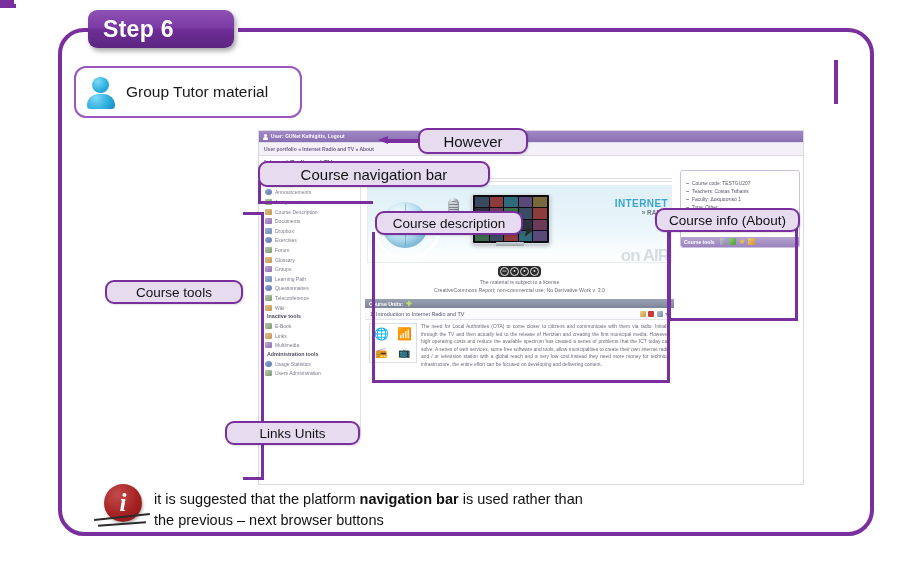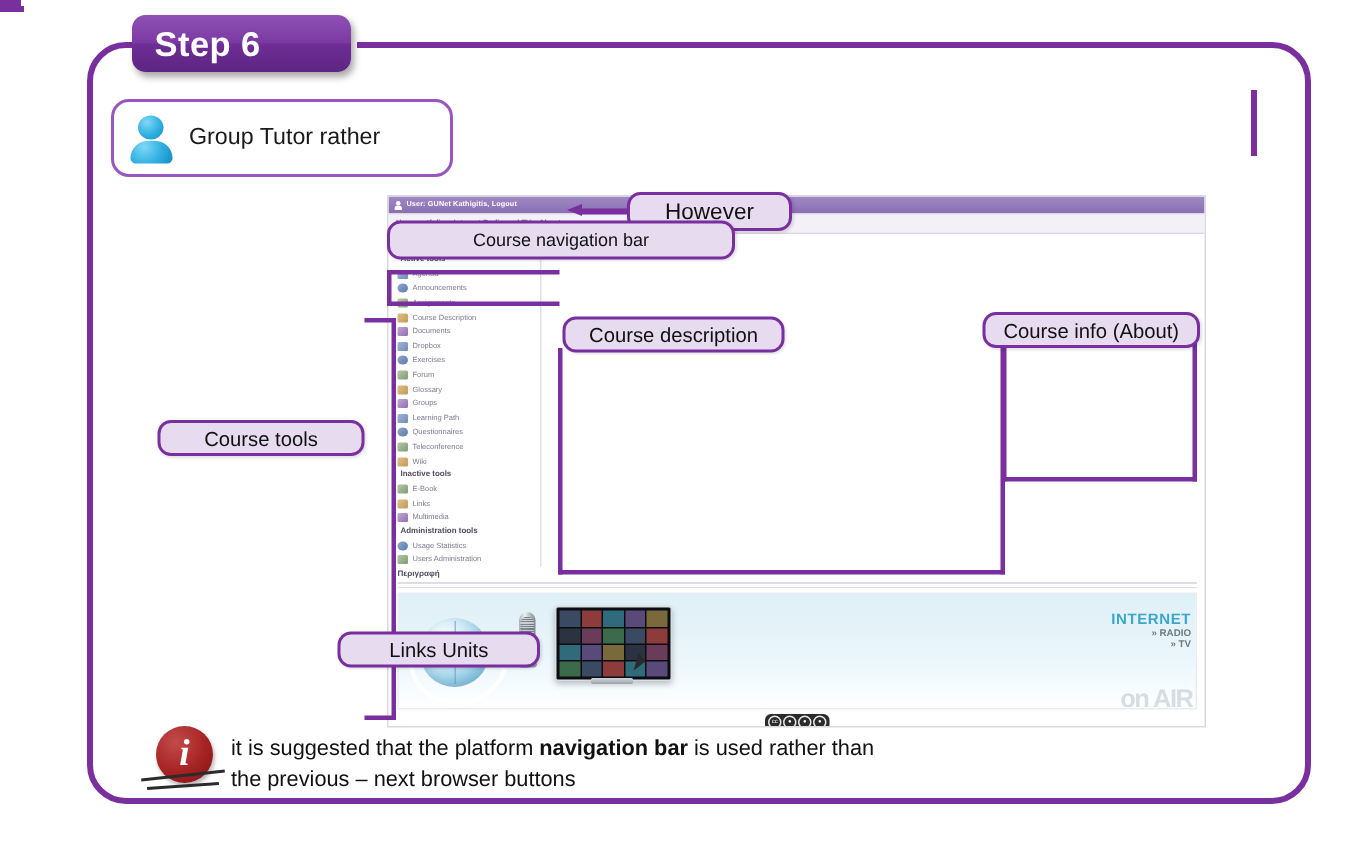--- a/index.html
+++ b/index.html
@@ -93,21 +93,21 @@
   .shot-search .mag{
     position:absolute;right:-9px;top:1px;width:7px;height:7px;color:#8a8aa0;font-size:6px;
   }
   .shot-crumb{
     height:12px;background:#f3f1f7;border-top:1px solid #ded9e9;border-bottom:1px solid #ded9e9;
     display:flex;align-items:center;padding-left:5px;color:#6b5f87;font-size:5px;font-weight:bold;
   }
   .shot-coursetitle{
     padding:3px 0 2px 5px;font-size:6.6px;color:#5c5c70;font-weight:bold;
   }
-  .shot-body{display:flex;height:268px;flex-direction:column;}
+  .shot-body{display:flex;height:268px;}
 
   
   .tools-col{
     width:102px;flex:0 0 102px;border-right:1px solid #e3e0ea;padding:1px 0 0 4px;box-sizing:border-box;
   }
   .tools-head{
     font-size:5.3px;font-weight:bold;color:#4c4c5e;margin:1px 0 2px 4px;
   }
   .tool-row{
     display:flex;align-items:center;height:9.6px;padding-left:2px;color:#7b7b8f;font-size:5px;
@@ -271,21 +271,21 @@
   .ic-sq.orange{background:linear-gradient(135deg,#f2c87a,#d69230);}
 
   
   .callout{
     position:absolute;background:#e6dbef;border:2px solid #7a2f9e;border-radius:9px;
     display:flex;align-items:center;justify-content:center;
     font-size:15px;color:#111;box-sizing:border-box;white-space:nowrap;
     box-shadow:1px 1px 2px rgba(0,0,0,.12);
   }
   .c-logout{left:418px;top:128px;width:110px;height:26px;}
-  .c-nav{left:258px;top:147px;width:232px;height:26px;font-size:12px;}
+  .c-nav{left:258px;top:161px;width:232px;height:26px;font-size:15px;}
   .c-desc{left:375px;top:211px;width:148px;height:24px;font-size:13.5px;}
   .c-info{left:655px;top:208px;width:145px;height:24px;font-size:13.5px;}
   .c-tools{left:105px;top:280px;width:138px;height:24px;font-size:13.5px;}
   .c-units{left:225px;top:421px;width:135px;height:24px;font-size:13.5px;}
 
   
   .arrow-logout{
     position:absolute;left:378px;top:136px;width:42px;height:8px;
   }
   .arrow-logout .shaft{position:absolute;right:0;top:2.5px;width:34px;height:4px;background:#7a2f9e;}
@@ -335,21 +335,21 @@
 
   <div class="step-tab">
     <span>Step 6</span>
   </div>
 
   <div class="actor-pill">
     <span class="person-icon">
       <span class="head"></span>
         <span class="body"></span>
     </span>
-    <span class="actor-label">Group Tutor rather</span>
+    <span class="actor-label">Group Tutor material</span>
   </div>
 
   <div class="area-title-rule"></div>
 
   <div class="shot">
 
     <div class="shot-userbar">
       <span class="u-ico"></span>
       <span>User: GUNet Kathigitis,  Logout</span>
     </div>

